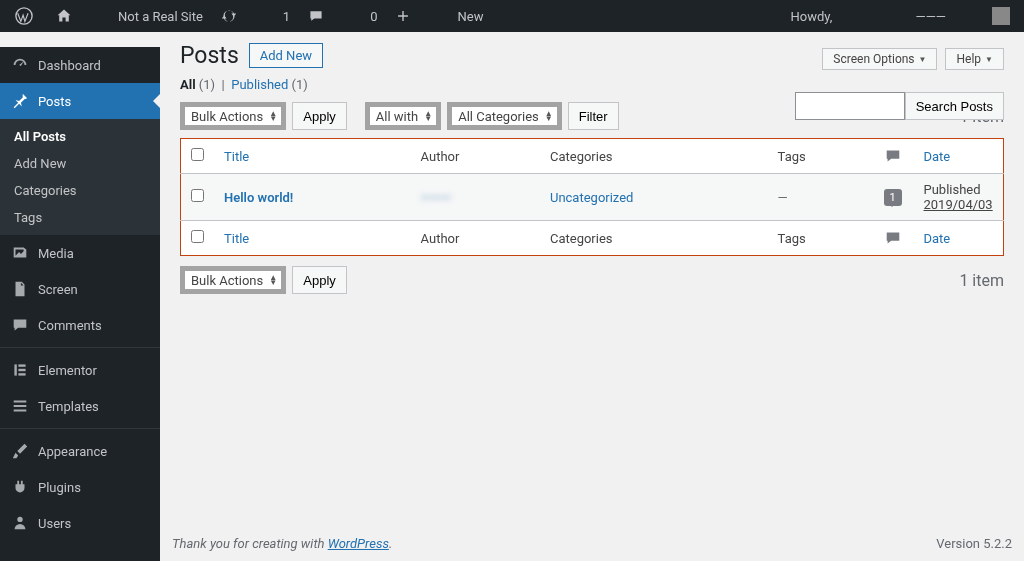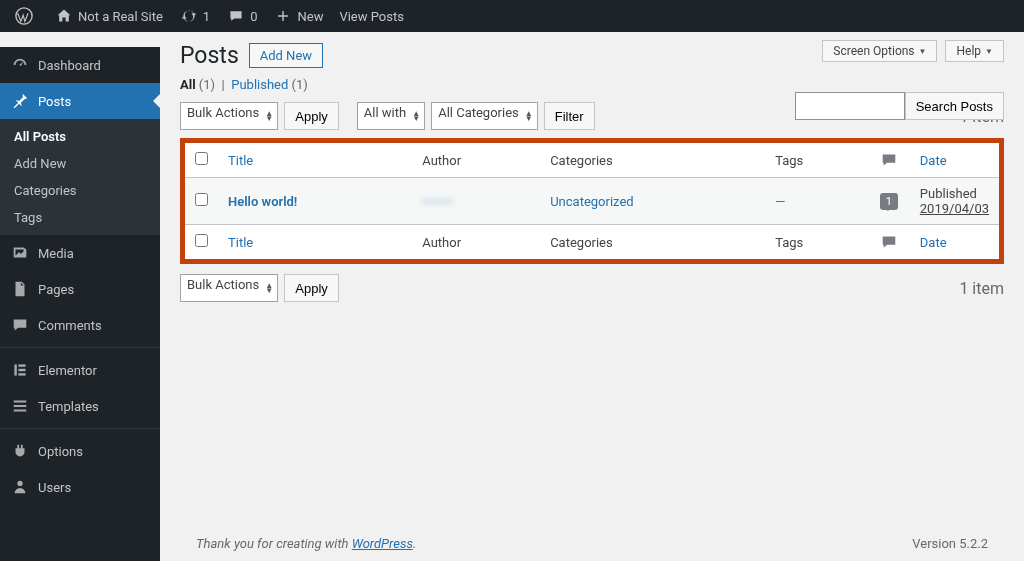--- a/index.html
+++ b/index.html
@@ -1,75 +1,75 @@
 <!DOCTYPE html>
 <html><head>
 <meta charset="utf-8">
 <style>
   * { box-sizing: border-box; margin: 0; padding: 0; }
   body { font-family: -apple-system, BlinkMacSystemFont, "Segoe UI", Roboto, sans-serif; font-size: 13px; background: #f1f1f1; color: #444; width: 1024px; height: 561px; overflow: hidden; position: relative; }
 
   
   .adminbar { background:#1d2327; color:#c3c4c7; height:32px; display:flex; align-items:center; padding:0 6px; font-size:13px; }
-  .adminbar .ab-item { display:flex; align-items:center; padding:0 8px; height:32px; color:#c3c4c7; text-decoration:none; cursor:pointer; }
+  .adminbar .ab-item { display:flex; align-items:center; padding:0 8px; height:32px; color:#c3c4c7; text-decoration:none; cursor:pointer;gap:40px; }
   .adminbar .right { margin-left:auto; display:flex; align-items:center; }
   .ab-icon { width:20px; height:20px; display:inline-flex; align-items:center; justify-content:center; margin-right:4px; }
   .avatar { width:18px; height:18px; background:#888; margin-left:6px; }
 
   
   .adminmenu { position:absolute; top:47px; left:0; width:160px; background:#1d2327; color:#c3c4c7; height:529px; overflow:hidden; }
   .menu-item { display:flex; align-items:center; padding:8px 10px; cursor:pointer; color:#c3c4c7; }
   .menu-item .mi-icon { width:20px; height:20px; display:inline-flex; align-items:center; justify-content:center; margin-right:8px; color:#a7aaad; }
   .menu-item.current { background:#2271b1; color:#fff; position:relative; }
   .menu-item.current .mi-icon { color:#fff; }
   .menu-item.current::after { content:""; position:absolute; right:-1px; top:50%; transform:translateY(-50%); border:8px solid transparent; border-right-color:#f1f1f1; }
   .submenu { background:#2c3338; padding:4px 0; }
   .submenu .sub-item { display:block; padding:6px 10px 6px 14px; color:#c3c4c7; font-size:13px; cursor:pointer; }
   .submenu .sub-item.current { color:#fff; font-weight:600; }
   .menu-sep { border-top:1px solid #32373c; margin:4px 0; }
 
   
   .wpbody { position:absolute; left:160px; top:32px; right:0; bottom:0; padding:0 20px; }
-  .topright { position:absolute; top:8px; right:20px; display:flex; gap:8px; }
+  .topright { position:absolute; top:16px; right:20px; display:flex; gap:8px; }
   .screen-btn { background:#f6f7f7; border:1px solid #c3c4c7; padding:3px 10px; font-size:12px; cursor:pointer; display:flex; align-items:center; gap:4px; }
   .h1row { display:flex; align-items:center; margin-top:10px; }
   .h1row h1 { font-size:23px; font-weight:400; color:#1d2327; margin-right:10px; }
   .page-action { display:inline-block; border:1px solid #2271b1; color:#2271b1; background:#f6f7f7; padding:4px 10px; font-size:13px; cursor:pointer; }
   .subsubsub { margin-top:8px; font-size:13px; }
   .subsubsub .seg { color:#646970; }
   .subsubsub .lnk { color:#2271b1; cursor:pointer; }
   .subsubsub .count { color:#646970; }
 
   .tablenav { display:flex; align-items:center; margin-top:10px; gap:6px; }
-  .select { border:1px solid #a3a3a3; background:#fff; padding:2px 18px 2px 6px; font-size:13px; height:28px; position:relative; }
+  .select { border:5px solid #a3a3a3; background:#fff; padding:2px 18px 2px 6px; font-size:13px; height:28px; position:relative; }
   .select .caret { position:absolute; right:4px; top:50%; transform:translateY(-50%); display:flex; flex-direction:column; line-height:5px; font-size:8px; color:#555;}
   .button { border:1px solid #c3c4c7; background:#f6f7f7; padding:4px 10px; font-size:13px; cursor:pointer; height:28px; }
   .tablenav .itemcount { margin-left:auto; font-size:16px; color:#646970; }
 
   .search-box { position:absolute; right:20px; top:60px; display:flex; }
   .search-box input { border:1px solid #8c8f94; height:28px; width:110px; padding:0 6px; }
 
-  table.list { width:100%; border:5px solid #c2410c; border-collapse:collapse; background:#fff; margin-top:8px; }
+  table.list { width:100%; border:1px solid #c2410c; border-collapse:collapse; background:#fff; margin-top:8px; }
   table.list th, table.list td { text-align:left; font-size:13px; padding:8px 10px; }
   table.list thead th, table.list tfoot th { border-bottom:1px solid #c3c4c7; font-weight:400; }
   table.list tfoot th { border-bottom:none; border-top:1px solid #c3c4c7; }
   th.sortable { color:#2271b1; cursor:pointer; }
   th.cb, td.cb { width:30px; text-align:center; }
   td.title a { color:#2271b1; font-weight:600; text-decoration:none; }
   td .lnk { color:#2271b1; text-decoration:none; cursor:pointer;text-align:right; }
   tbody tr { background:#f6f7f7; }
   td.tags { color:#646970; }
   .com-icon { color:#787c82; }
   .com-bubble { display:inline-block; background:#787c82; color:#fff; font-size:11px; padding:2px 6px; border-radius:3px; position:relative; }
   .com-bubble::after { content:""; position:absolute; bottom:-4px; left:5px; border:3px solid transparent; border-top-color:#787c82; }
   td.date .pub { display:block; }
   td.date .dt { text-decoration:underline; cursor:pointer; }
   td.author span { color:#2271b1; filter: blur(3px); }
 
-  .footer { position:absolute; bottom:0; left:160px; right:0; padding:10px 36px; display:flex; font-size:13px; color:#646970; font-style:italic; }
+  .footer { position:absolute; bottom:0; left:160px; right:0; padding:10px 12px; display:flex; font-size:13px; color:#646970; font-style:italic; }
   .footer a { color:#2271b1; text-decoration:underline; }
   .footer .ver { margin-left:auto; font-style:normal; }
 
   .tri { font-size:8px; color:#555; }
   svg { display:block; }
 </style>
 </head>
 <body>
 
 <div class="adminbar">
@@ -106,23 +106,27 @@
     <span>0</span>
   </span>
   <span class="ab-item">
     <span class="ab-icon">
       <svg width="14" height="14" viewBox="0 0 20 20" fill="currentColor">
           <path d="M9 3h2v6h6v2h-6v6H9v-6H3V9h6z"></path>
         </svg>
     </span>
     <span>New</span>
   </span>
-  <span class="ab-item">
-    <span>View Posts</span>
-  </span>
+  <div class="right">
+    <span class="ab-item">
+      <span>Howdy,</span>&nbsp;
+      <span>———</span>
+      <span class="avatar"></span>
+    </span>
+  </div>
 </div>
 
 <div class="adminmenu">
   <div class="menu-item">
     <span class="mi-icon">
         <svg width="18" height="18" viewBox="0 0 20 20" fill="currentColor">
           <path d="M10 3a7 7 0 00-7 7h2a5 5 0 1110 0h2a7 7 0 00-7-7zm-1 7l5-4-3 5z"></path>
         </svg>
       </span>
     <span>Dashboard</span>
@@ -148,21 +152,21 @@
         </svg>
       </span>
     <span>Media</span>
   </div>
   <div class="menu-item">
     <span class="mi-icon">
         <svg width="18" height="18" viewBox="0 0 20 20" fill="currentColor">
           <path d="M5 2h7l3 3v13H5zM11 3v3h3"></path>
         </svg>
       </span>
-    <span>Pages</span>
+    <span>Screen</span>
   </div>
   <div class="menu-item">
     <span class="mi-icon">
         <svg width="18" height="18" viewBox="0 0 20 20" fill="currentColor">
           <path d="M3 4h14v9H8l-4 3v-3H3z"></path>
         </svg>
       </span>
     <span>Comments</span>
   </div>
   <div class="menu-sep"></div>
@@ -182,24 +186,32 @@
         <svg width="18" height="18" viewBox="0 0 20 20" fill="currentColor">
           <path d="M3 5h14M3 10h14M3 15h14" stroke="currentColor" stroke-width="2"></path>
         </svg>
       </span>
     <span>Templates</span>
   </div>
   <div class="menu-sep"></div>
   <div class="menu-item">
     <span class="mi-icon">
         <svg width="18" height="18" viewBox="0 0 20 20" fill="currentColor">
+          <path d="M15 2l3 3-8 8-3-3zM5 12l3 3-2 3-4 0z"></path>
+        </svg>
+      </span>
+    <span>Appearance</span>
+  </div>
+  <div class="menu-item">
+    <span class="mi-icon">
+        <svg width="18" height="18" viewBox="0 0 20 20" fill="currentColor">
           <path d="M7 3v4H5v4a5 5 0 0010 0V7h-2V3h-2v4H9V3z"></path>
         </svg>
       </span>
-    <span>Options</span>
+    <span>Plugins</span>
   </div>
   <div class="menu-item">
     <span class="mi-icon">
         <svg width="18" height="18" viewBox="0 0 20 20" fill="currentColor">
           <circle cx="10" cy="6" r="3"></circle>
           <path d="M4 17a6 6 0 0112 0z"></path>
         </svg>
       </span>
     <span>Users</span>
   </div>

